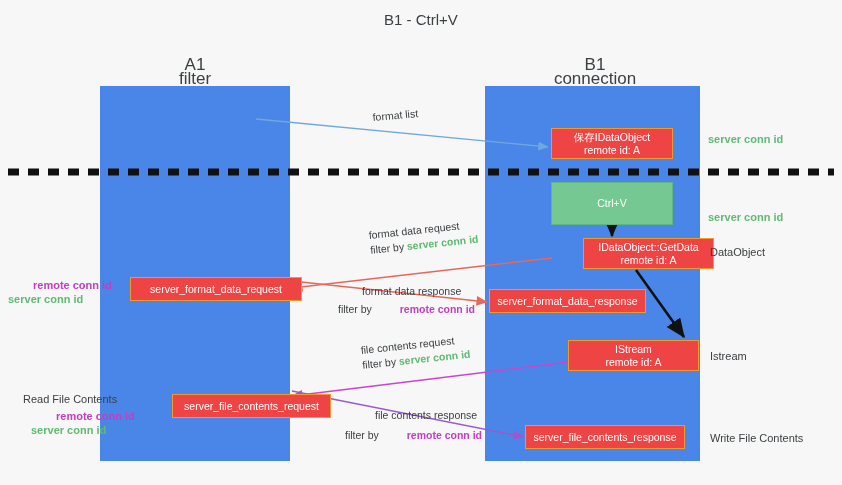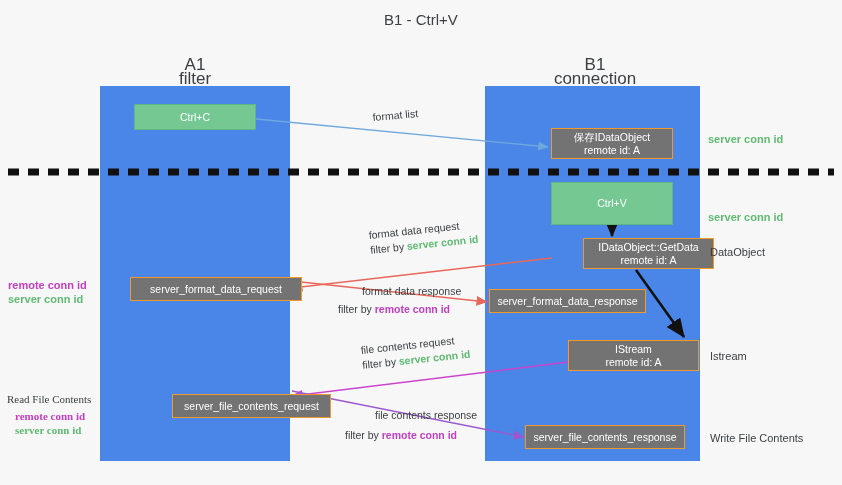--- a/index.html
+++ b/index.html
@@ -30,26 +30,26 @@
 
   
   .box{
     box-sizing:border-box;
     display:flex;flex-direction:column;
     align-items:center;justify-content:center;
     color:#ffffff;font-size:10.5px;line-height:13px;
     text-align:center;
   }
   .box-green{background:#76c893;border:1px solid #5fb87f;}
-  .box-orange{background:#737373;border:1px solid #f09a2e;}
+  .box-orange{background:#ef4444;border:1px solid #f09a2e;}
 
   
   .note{font-size:11px;line-height:14px;color:#3c4043;white-space:nowrap;}
   .note-green{color:#5fba72;font-weight:bold;}
-  .note-purple{color:#c23ec2;font-weight:bold;}
+  .note-purple{color:#c23ec2;font-weight:bold;margin-left:25px;}
   .note-plain{color:#3c4043;}
 
   
   .edge-label{
     font-size:10.5px;line-height:15px;color:#3c4043;white-space:nowrap;
     transform-origin:left top;
   }
 
   svg#wires{position:absolute;left:0;top:0;width:842px;height:485px;overflow:visible;}
 </style>
@@ -103,23 +103,20 @@
 
     <path d="M552,258 L292,288" stroke="#e8675a" stroke-width="1.5" fill="none" marker-end="url(#ar-red)"></path>
 
     <path d="M292,281 L487,302" stroke="#e8675a" stroke-width="1.5" fill="none" marker-end="url(#ar-red)"></path>
 
     <path d="M568,362 L292,396" stroke="#cc44cc" stroke-width="1.5" fill="none" marker-end="url(#ar-magenta)"></path>
 
     <path d="M292,391 L524,437" stroke="#9b59d0" stroke-width="1.5" fill="none" marker-end="url(#ar-purple)"></path>
   </svg>
 
-  <div class="abs box box-green" style="left:134px;top:104px;width:122px;height:26px;">
-    <span>Ctrl+C</span>
-  </div>
 
   <div class="abs box box-orange" style="left:130px;top:277px;width:172px;height:24px;">
     <span>server_format_data_request</span>
   </div>
 
   <div class="abs box box-orange" style="left:130px;top:394px;width:159px;height:24px;margin-left:42px;">
     <span>server_file_contents_request</span>
   </div>
 
   <div class="abs box box-orange" style="left:551px;top:128px;width:122px;height:31px;">
@@ -189,19 +186,19 @@
 
   <div class="abs note" style="left:710px;top:349px;">Istream</div>
 
   <div class="abs note" style="left:710px;top:431px;">Write File Contents</div>
 
   <div class="abs" style="left:8px;top:278px;">
     <div class="note note-purple">remote conn id</div>
     <div class="note note-green">server conn id</div>
   </div>
 
-  <div class="abs" style="left:7px;top:392px;font-family:Liberation Serif, serif;">
+  <div class="abs" style="left:23px;top:392px;">
     <div class="note">Read File Contents</div>
     <div class="note note-purple" style="padding-left:8px;padding-top:3px;">remote conn id</div>
     <div class="note note-green" style="padding-left:8px;">server conn id</div>
   </div>
 
 </div>
 
 </body></html>

